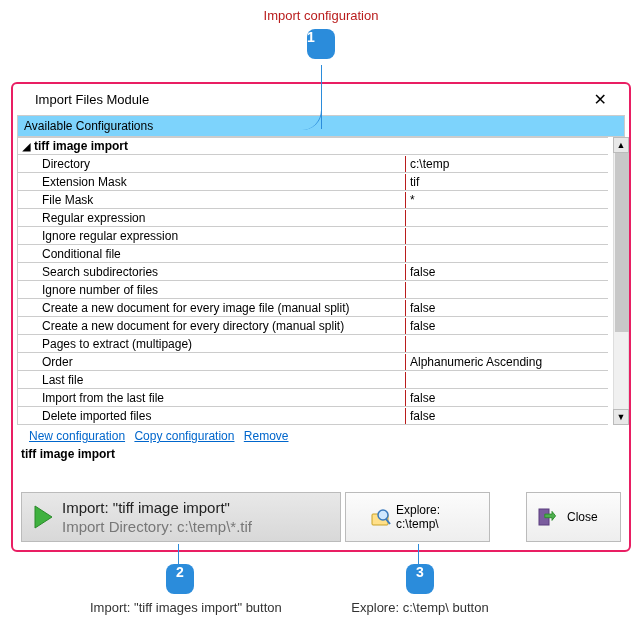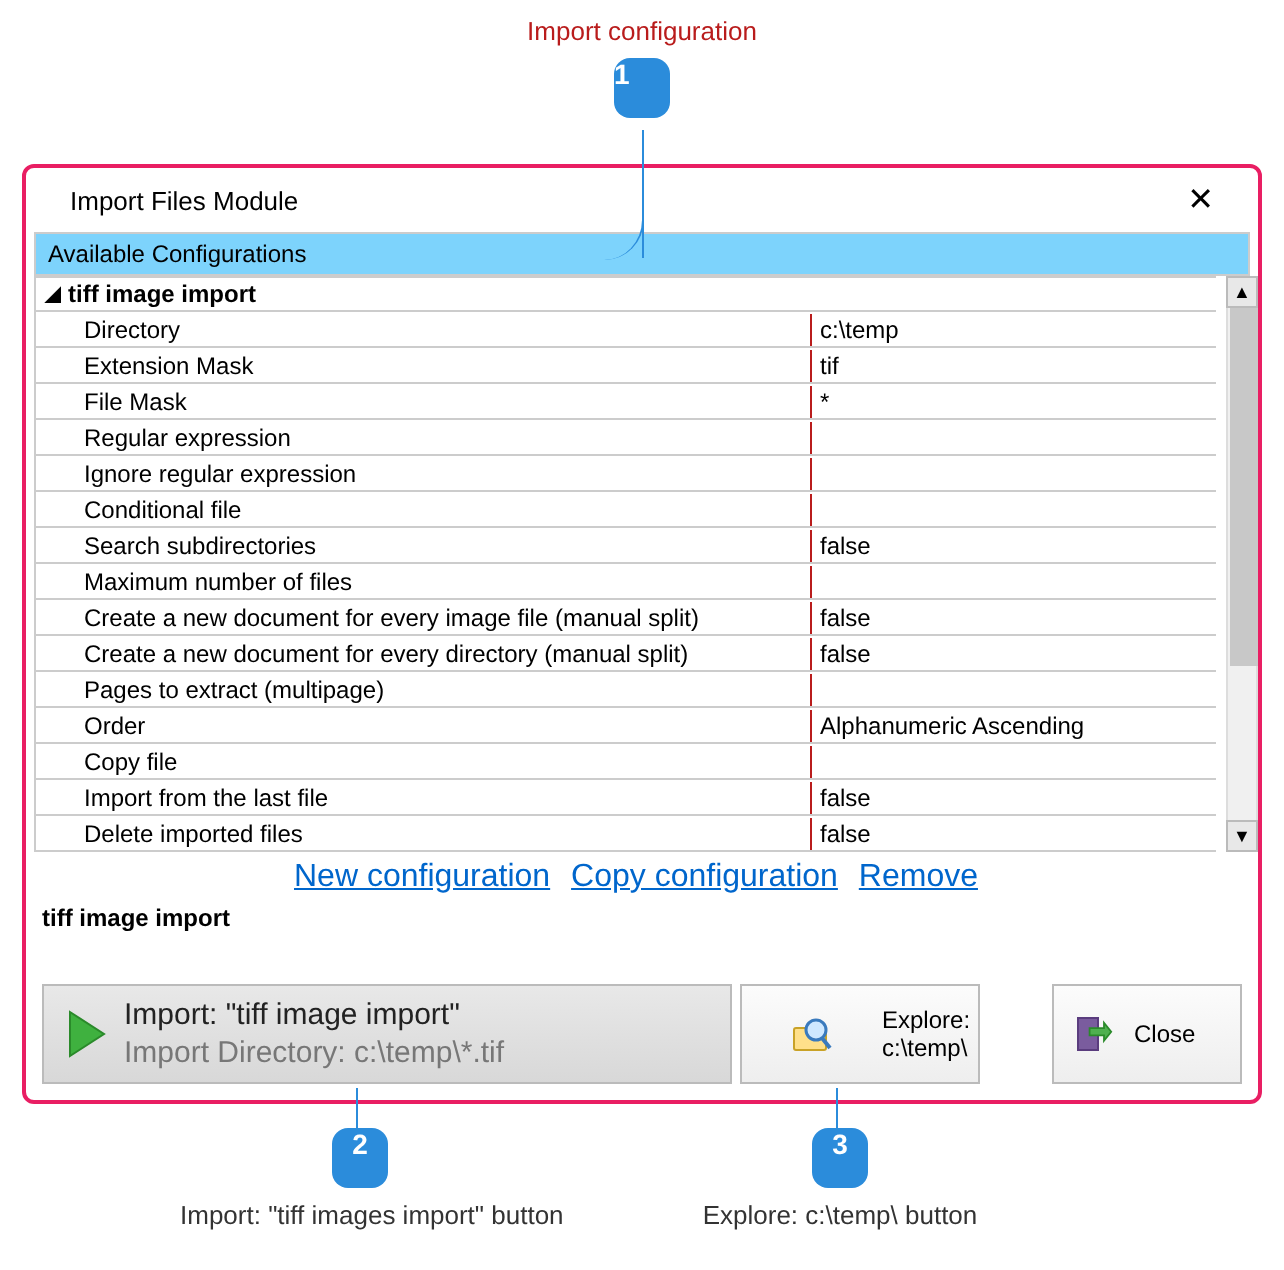--- a/index.html
+++ b/index.html
@@ -145,23 +145,22 @@
   .scroll-thumb {
     position: absolute;
     top: 0;
     height: 70%;
     width: 14px;
     left: 1px;
     background: #c8c8c8;
   }
   .grid-wrapper { position: relative; }
   .links-row {
-    margin: 4px 0;
-    font-size: 16px;
-    text-align: center;
+    margin: 4px 16px;
+    font-size: 12px;
   }
   .links-row a {
     color: #0066cc;
     text-decoration: underline;
     margin-right: 6px;
     cursor: pointer;
   }
   .selected-config {
     margin: 2px 8px 10px;
     font-weight: bold;
@@ -189,21 +188,21 @@
     background: linear-gradient(#e8e8e8, #d8d8d8);
     flex-direction: row;
   }
   .import-btn .txt {
     display: flex;
     flex-direction: column;
     margin-left: 8px;
   }
   .import-title { font-size: 15px; color: #222; }
   .import-sub { font-size: 15px; color: #777; margin-top: 2px; }
-  .explore-btn { width: 120px; justify-content: flex-start; gap: 24px; padding-left: 24px; }
+  .explore-btn { width: 145px; justify-content: flex-start; gap: 4px; padding-left: 24px; }
   .close-btn { width: 95px; justify-content: flex-start; gap: 8px; margin-left: 32px; }
   .play-icon svg, .mag-icon svg, .door-icon svg { display:block; }
   .bottom-annotations {
     position: absolute;
     left: 0; right: 0;
     top: 560px;
     height: 70px;
   }
   .callout-b {
     position: absolute;
@@ -261,41 +260,41 @@
         </div>
         <div class="grid-row">
           <div class="grid-cell-key">Conditional file</div>
           <div class="grid-cell-val"></div>
         </div>
         <div class="grid-row">
           <div class="grid-cell-key">Search subdirectories</div>
           <div class="grid-cell-val">false</div>
         </div>
         <div class="grid-row">
-          <div class="grid-cell-key">Maximum number of files</div>
+          <div class="grid-cell-key">Ignore number of files</div>
           <div class="grid-cell-val"></div>
         </div>
         <div class="grid-row">
           <div class="grid-cell-key">Create a new document for every image file (manual split)</div>
           <div class="grid-cell-val">false</div>
         </div>
         <div class="grid-row">
           <div class="grid-cell-key">Create a new document for every directory (manual split)</div>
           <div class="grid-cell-val">false</div>
         </div>
         <div class="grid-row">
           <div class="grid-cell-key">Pages to extract (multipage)</div>
           <div class="grid-cell-val"></div>
         </div>
         <div class="grid-row">
           <div class="grid-cell-key">Order</div>
           <div class="grid-cell-val">Alphanumeric Ascending</div>
         </div>
         <div class="grid-row">
-          <div class="grid-cell-key">Copy file</div>
+          <div class="grid-cell-key">Last file</div>
           <div class="grid-cell-val"></div>
         </div>
         <div class="grid-row">
           <div class="grid-cell-key">Import from the last file</div>
           <div class="grid-cell-val">false</div>
         </div>
         <div class="grid-row">
           <div class="grid-cell-key">Delete imported files</div>
           <div class="grid-cell-val">false</div>
         </div>

